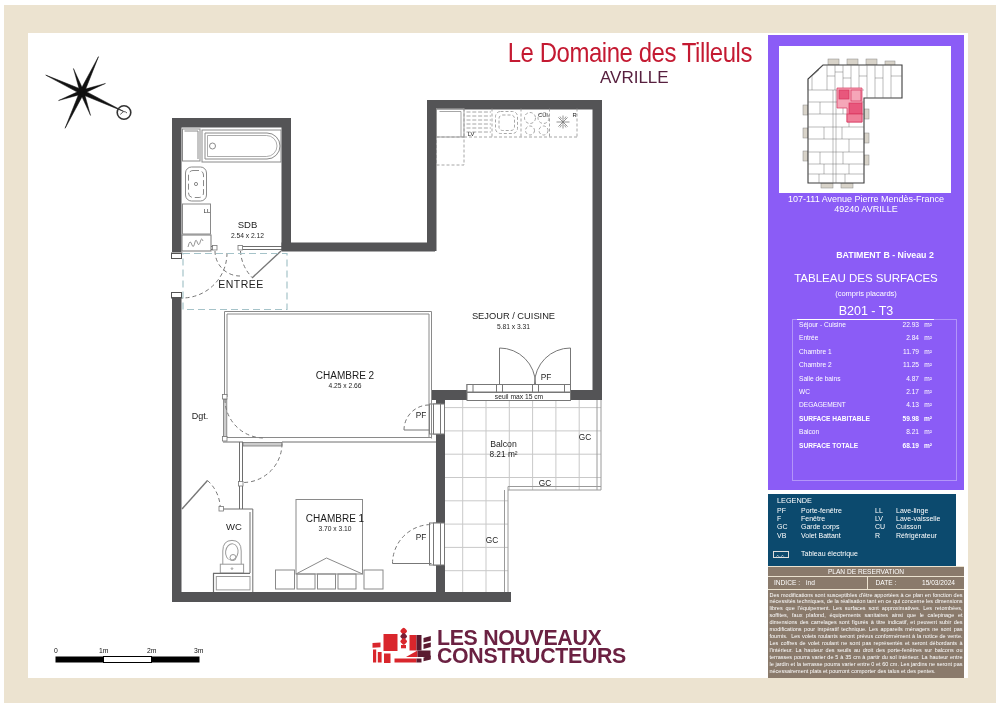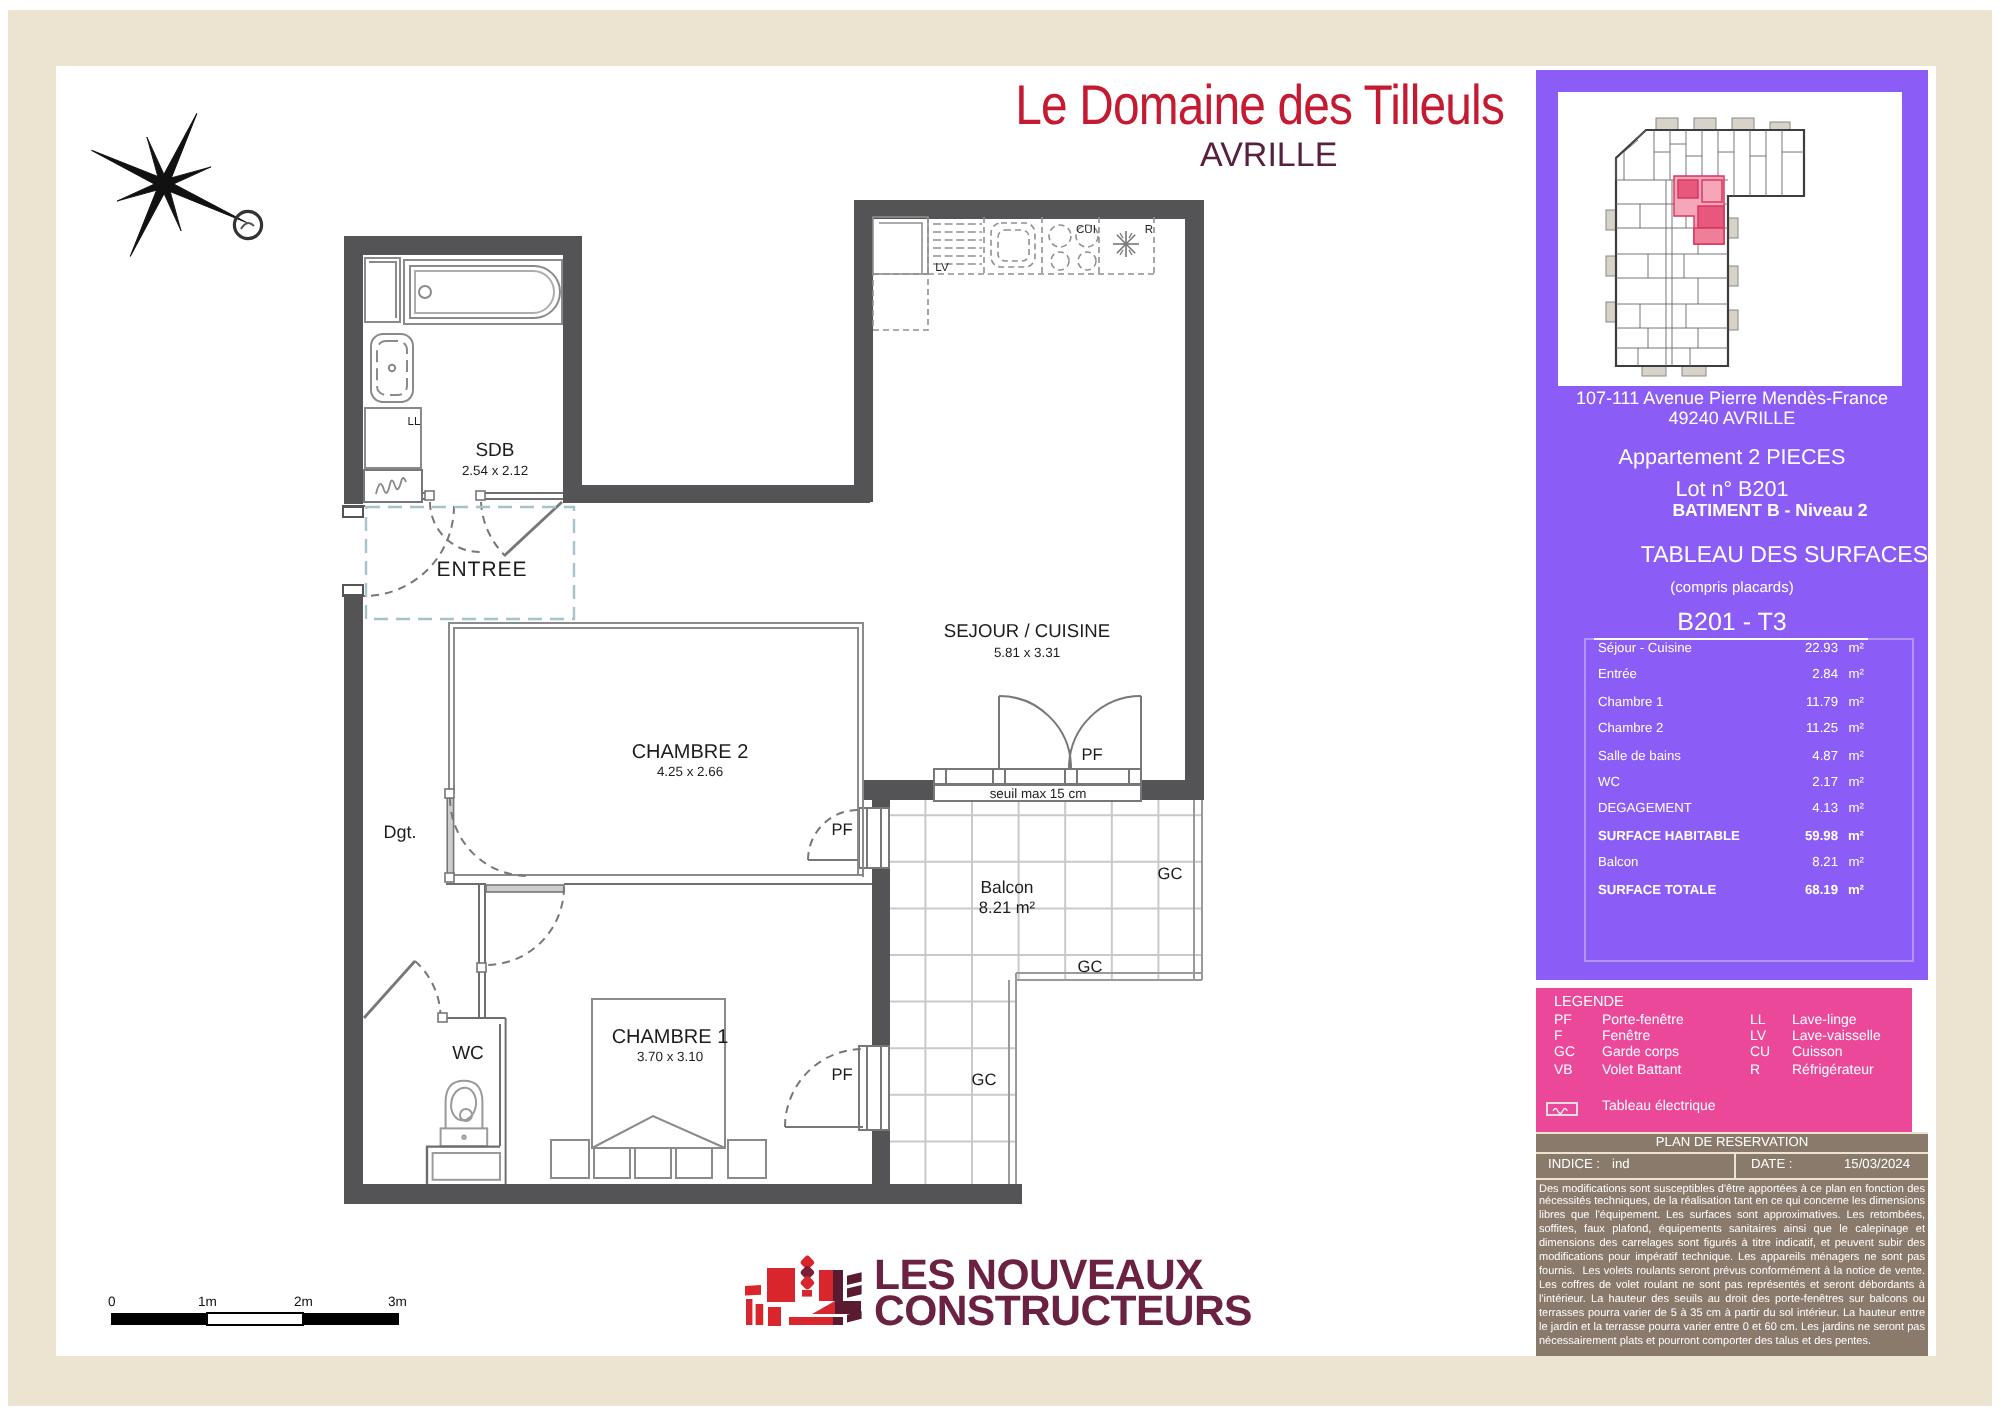--- a/index.html
+++ b/index.html
@@ -11,21 +11,21 @@
   #title2{position:absolute;left:600px;top:68px;width:194px;text-align:left;font-size:17px;color:#57203f;}
   
   #panel{position:absolute;left:768px;top:35px;width:196px;height:455px;background:#8b5cf6;color:#fff;}
   #siteplanbox{position:absolute;left:11px;top:11px;width:172px;height:147px;background:#fff;}
   .ptxt{position:absolute;left:0;width:196px;text-align:center;color:#fff;}
   #surftable{position:absolute;left:26px;top:286px;width:146px;}
   .srow{position:absolute;left:0;width:146px;height:13.4px;font-size:6.6px;color:#fff;}
   .srow .lab{position:absolute;left:5px;top:0;}
   .srow .val{position:absolute;right:21px;top:0;width:40px;text-align:right;}
   .srow .m2{position:absolute;right:8px;top:0;}
-  #legendbox{position:absolute;left:768px;top:494px;width:188px;height:72px;background:#ec4899;color:#fff;font-size:7px;line-height:8.2px;}
+  #legendbox{position:absolute;left:768px;top:494px;width:188px;height:72px;background:#0c4a6e;color:#fff;font-size:7px;line-height:8.2px;}
   #planres{position:absolute;left:768px;top:566px;width:196px;height:11px;background:#8a7a6b;color:#fff;font-size:6.6px;line-height:10.5px;text-align:center;border-top:1px solid #ece3d0;border-bottom:1px solid #ece3d0;box-sizing:border-box;}
   #indice{position:absolute;left:768px;top:577px;width:196px;height:12px;background:#8a7a6b;color:#fff;font-size:6.6px;}
   #legal{position:absolute;left:768px;top:589px;width:196px;height:88px;background:#8a7a6b;color:#fff;font-size:5.5px;line-height:6.95px;text-align:justify;border-top:1px solid #ece3d0;}
   #legal p{margin:1.5px 1.5px;}
 </style>
 </head>
 <body>
 <div id="frame"></div>
 <div id="paper"></div>
 <div id="title1">Le Domaine des Tilleuls</div>
@@ -352,23 +352,22 @@
     <g stroke="#d8335c" stroke-width="0.7">
       <polygon points="58,42 83,42 83,76 68,76 68,62 58,62" fill="#f5a6b8"></polygon>
       <rect x="60" y="44" width="10" height="9" fill="#e8577c"></rect>
       <rect x="72" y="44" width="10" height="11" fill="#f5a6b8"></rect>
       <rect x="70" y="57" width="13" height="11" fill="#e8577c"></rect>
       <rect x="68" y="68" width="15" height="8" fill="#ef7f99"></rect>
     </g>
   </svg>
   </div>
   <div class="ptxt" style="top:158.5px;font-size:9px;line-height:10px;">107-111 Avenue Pierre Mendès-France<br>49240 AVRILLE</div>
-  <div class="ptxt" style="top:187px;font-size:10.8px;line-height:15.8px;">Appartement 2 PIECES<br>Lot n° B201</div>
   <div class="ptxt" style="top:215px;font-size:8.8px;font-weight:bold;padding-left:19px;">BATIMENT B - Niveau 2</div>
-  <div class="ptxt" style="top:237px;font-size:11.5px;text-align:right;">TABLEAU DES SURFACES</div>
+  <div class="ptxt" style="top:237px;font-size:11.5px;">TABLEAU DES SURFACES</div>
   <div class="ptxt" style="top:254px;font-size:7.5px;">(compris placards)</div>
   <div class="ptxt" style="top:269px;font-size:12.5px;">B201 - T3</div>
   <div style="position:absolute;left:29px;top:284px;width:137px;border-bottom:1.5px solid #fff;"></div>
   <div id="surftable">
       <div class="srow" style="top:0.0px;">
         <span class="lab">Séjour - Cuisine</span>
         <span class="val">22.93</span>
         <span class="m2">m²</span>
       </div>
       <div class="srow" style="top:13.4px;">

